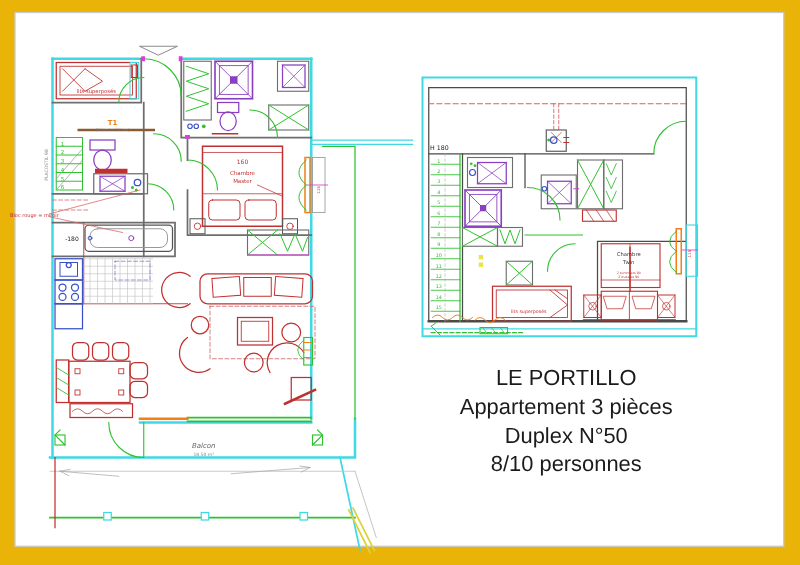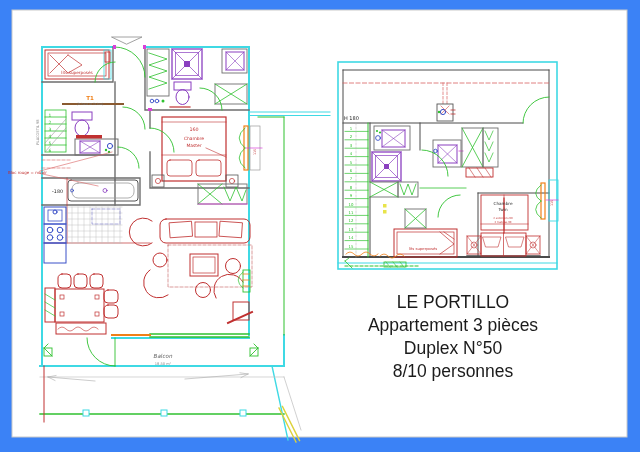--- a/index.html
+++ b/index.html
@@ -1,16 +1,16 @@
 <!DOCTYPE html>
 <html><head>
 <meta charset="utf-8">
 <style>
   html,body{margin:0;padding:0;background:#fafafa;}
-  .page{position:relative;width:640px;height:452px;background:#3b82f6;overflow:hidden;
+  .page{position:relative;width:640px;height:452px;background:#eab308;overflow:hidden;
         font-family:"DejaVu Sans", sans-serif;}
   svg{position:absolute;left:0;top:0;}
   .cad-txt{font-family:"DejaVu Sans", sans-serif;}
   .title-txt{font-family:"Liberation Sans", sans-serif;fill:#1b1b1b;font-size:17.5px;font-weight:500;}
 </style>
 </head>
 <body>
 
 <div class="page">
 <svg width="640" height="452" viewBox="0 0 640 452">

